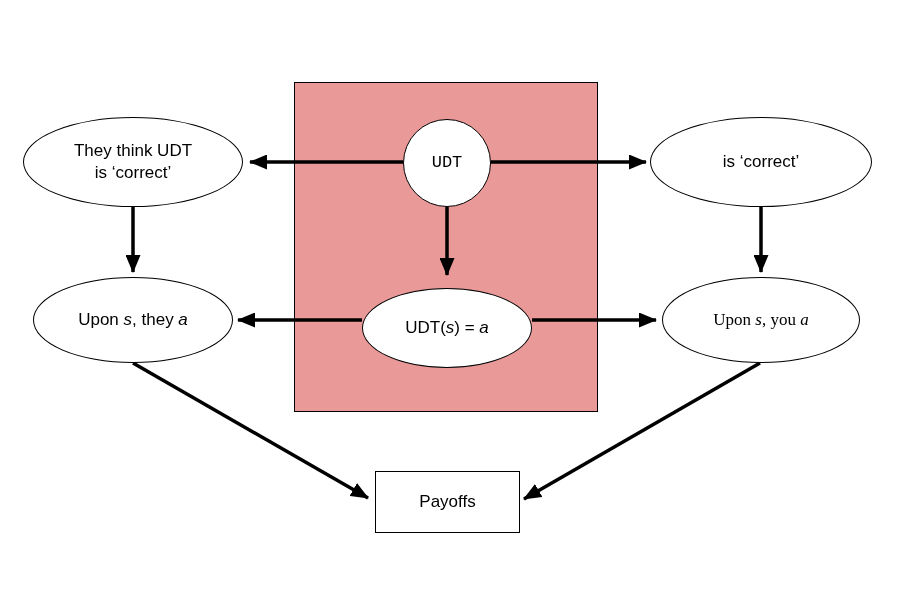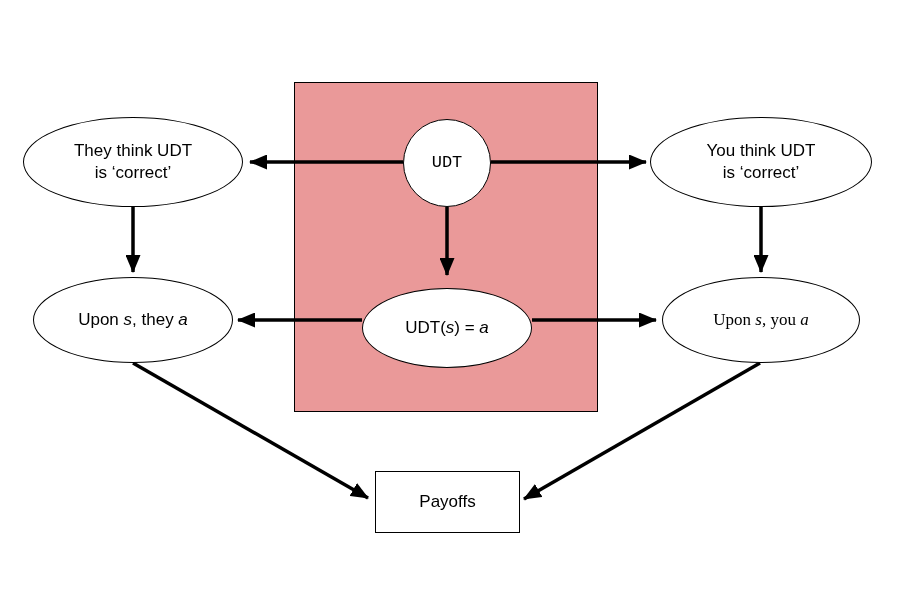--- a/index.html
+++ b/index.html
@@ -81,21 +81,20 @@
   <div class="node ellipse" id="node-they-think">
     <span class="row">They think UDT</span>
     <span class="row">is ‘correct’</span>
   </div>
 
   <div class="node ellipse" id="node-udt">
     <span class="row">UDT</span>
   </div>
 
   <div class="node ellipse" id="node-you-think">
-    <span class="row">You think UDT</span>
     <span class="row">is ‘correct’</span>
   </div>
 
   <div class="node ellipse" id="node-upon-they">
     <span class="row">
       <span class="part">Upon </span><span class="part it">s</span><span class="part">, they </span><span class="part it">a</span>
     </span>
   </div>
 
   <div class="node ellipse" id="node-udt-s">

